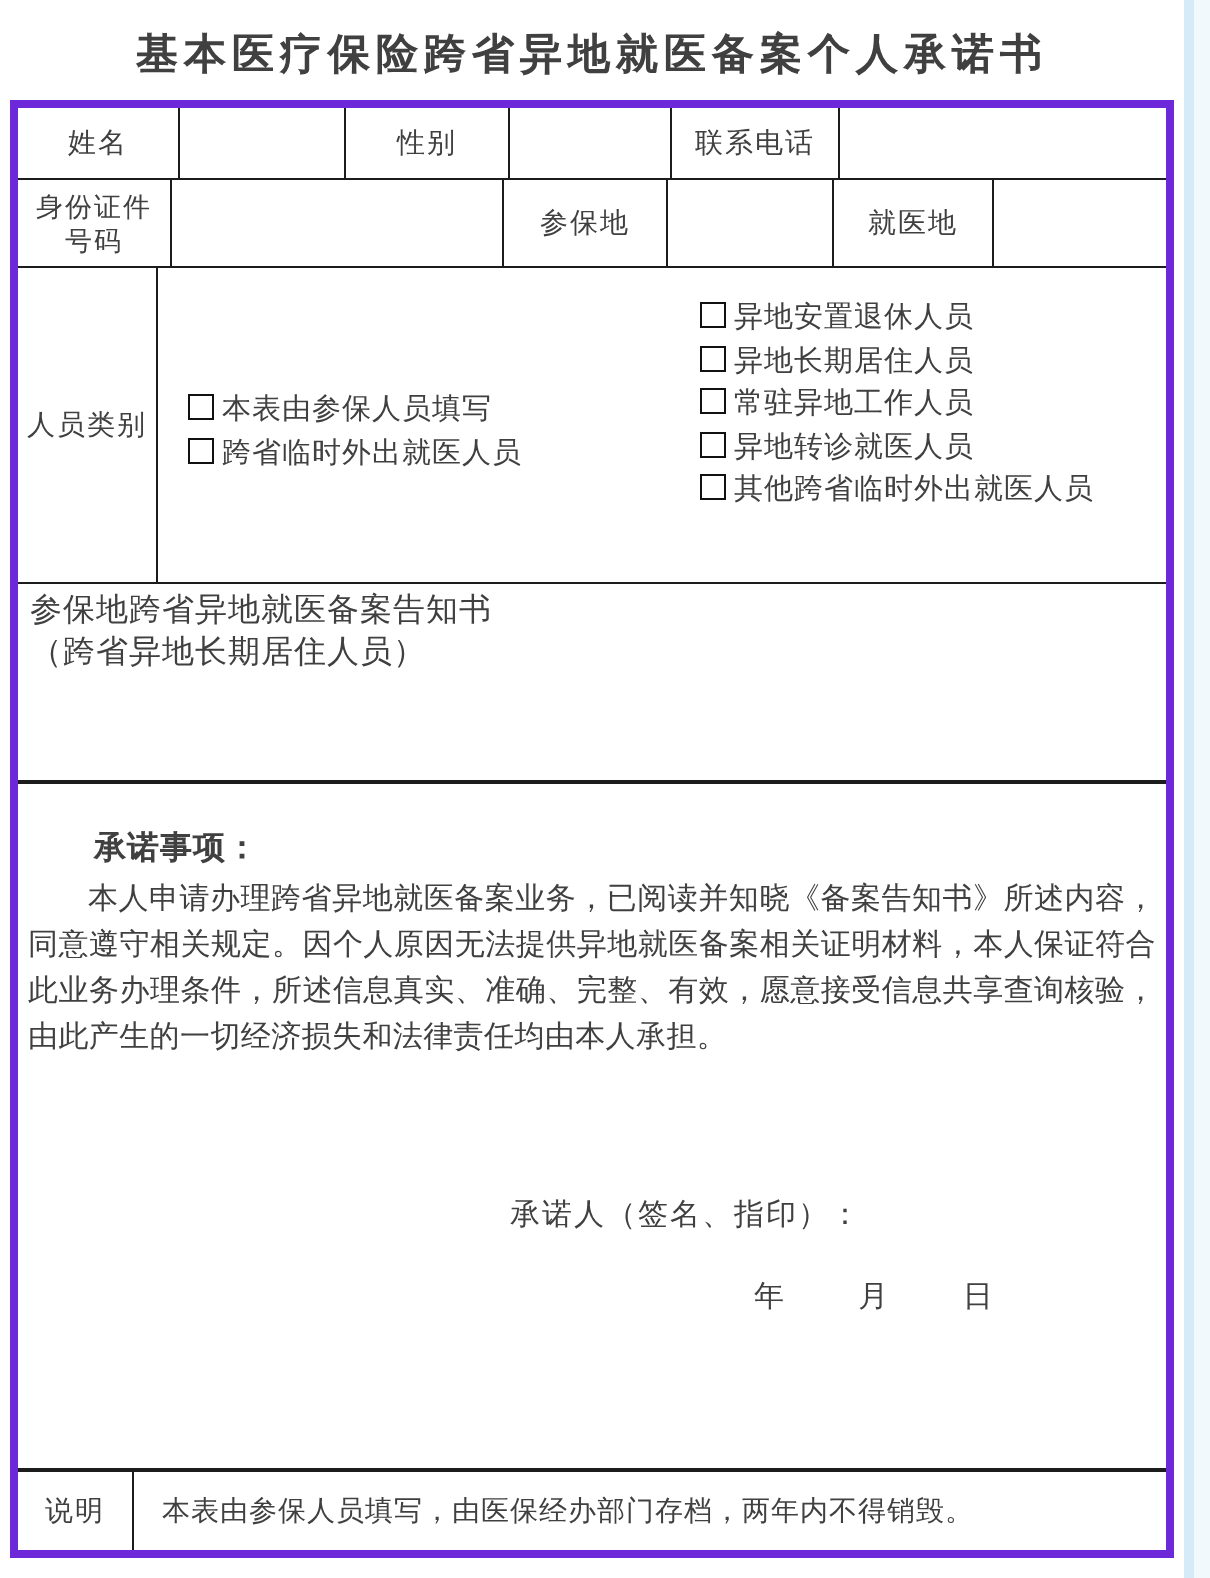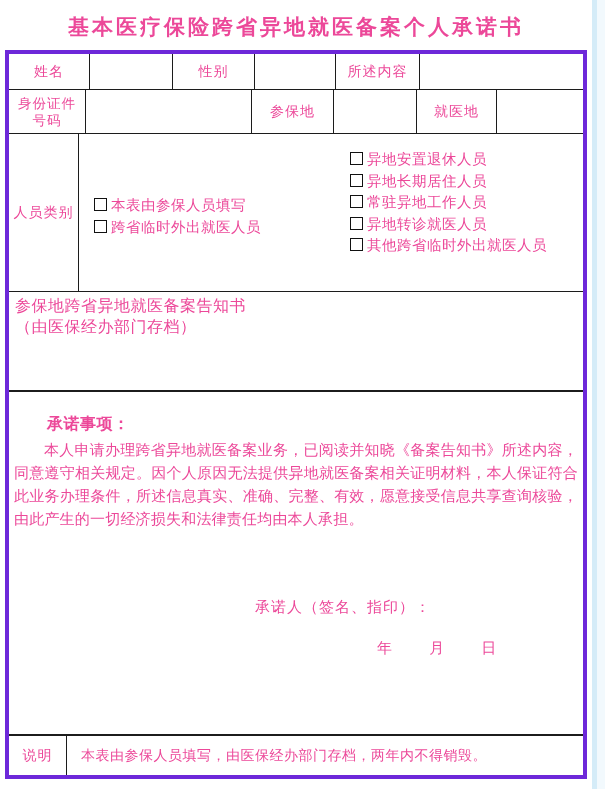--- a/index.html
+++ b/index.html
@@ -1,17 +1,17 @@
 <!DOCTYPE html>
 <html><head>
 <meta charset="utf-8">
 <style>
   html,body{margin:0;padding:0;background:#fff;}
   .page{position:relative;width:605px;height:789px;background:#ffffff;overflow:hidden;
-        font-family:"Liberation Sans","DejaVu Sans",sans-serif;color:#ec4899;}
+        font-family:"Liberation Sans","DejaVu Sans",sans-serif;color:#404040;}
   
   .edge-soft{position:absolute;top:0;right:0;width:13px;height:789px;background:#f2f9fd;}
   .edge-line{position:absolute;top:0;right:8px;width:5px;height:789px;background:#d5ecf8;}
 
   .doc-title{position:absolute;top:13px;left:0;width:592px;text-align:center;
              font-size:21px;font-weight:bold;letter-spacing:3px;white-space:nowrap;}
 
   .form-table{position:absolute;left:5px;top:50px;width:582px;height:729px;
               border:4px solid #6d28d9;box-sizing:border-box;display:flex;flex-direction:column;}
   .row{display:flex;box-sizing:border-box;border-bottom:1px solid #1c1c1c;flex:none;}
@@ -65,21 +65,21 @@
 
   <div class="doc-title">基本医疗保险跨省异地就医备案个人承诺书</div>
 
   <div class="form-table">
 
     <div class="row row-a">
       <div class="cell a1 lbl">姓名</div>
       <div class="cell a2"></div>
       <div class="cell a3 lbl">性别</div>
       <div class="cell a4"></div>
-      <div class="cell a5 lbl">所述内容</div>
+      <div class="cell a5 lbl">联系电话</div>
       <div class="cell last"></div>
     </div>
 
     <div class="row row-b">
       <div class="cell b1">
         <div class="lbl-2line">
           <div>身份证件</div>
           <div>号码</div>
         </div>
       </div>
@@ -116,21 +116,21 @@
           </div>
           <div class="opt">
             <span class="cbx"></span><span>其他跨省临时外出就医人员</span>
           </div>
         </div>
       </div>
     </div>
 
     <div class="row row-d">
       <div class="notice-line">参保地跨省异地就医备案告知书</div>
-      <div class="notice-line">（由医保经办部门存档）</div>
+      <div class="notice-line">（跨省异地长期居住人员）</div>
     </div>
 
     <div class="row row-e">
       <div class="pledge-head">承诺事项：</div>
       <div class="pledge-body">本人申请办理跨省异地就医备案业务，已阅读并知晓《备案告知书》所述内容，同意遵守相关规定。因个人原因无法提供异地就医备案相关证明材料，本人保证符合此业务办理条件，所述信息真实、准确、完整、有效，愿意接受信息共享查询核验，由此产生的一切经济损失和法律责任均由本人承担。</div>
       <div class="signer">承诺人（签名、指印）：</div>
       <div class="datefields">
         <span class="df">年</span>
         <span class="df">月</span>
         <span class="df">日</span>

